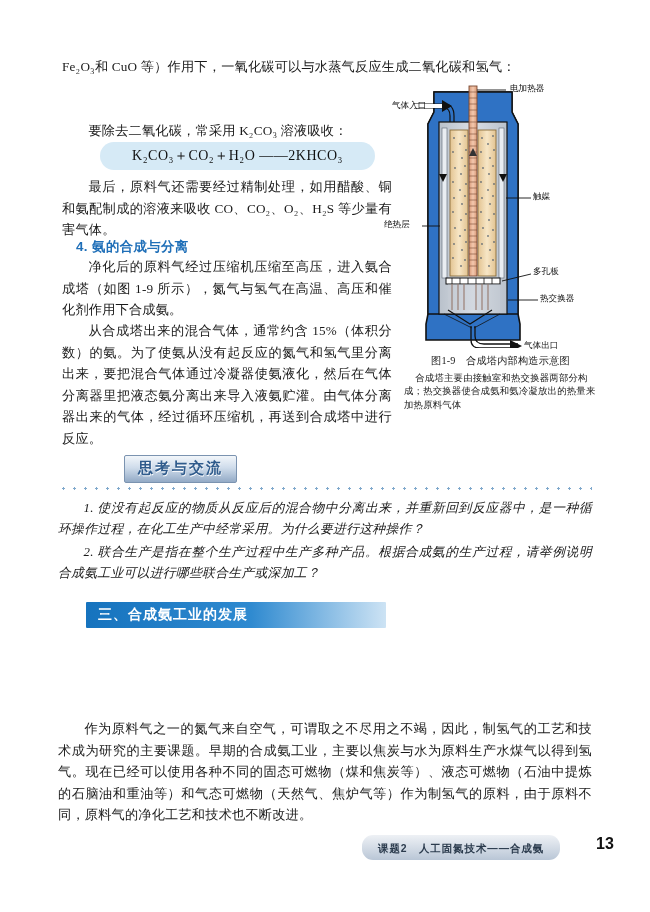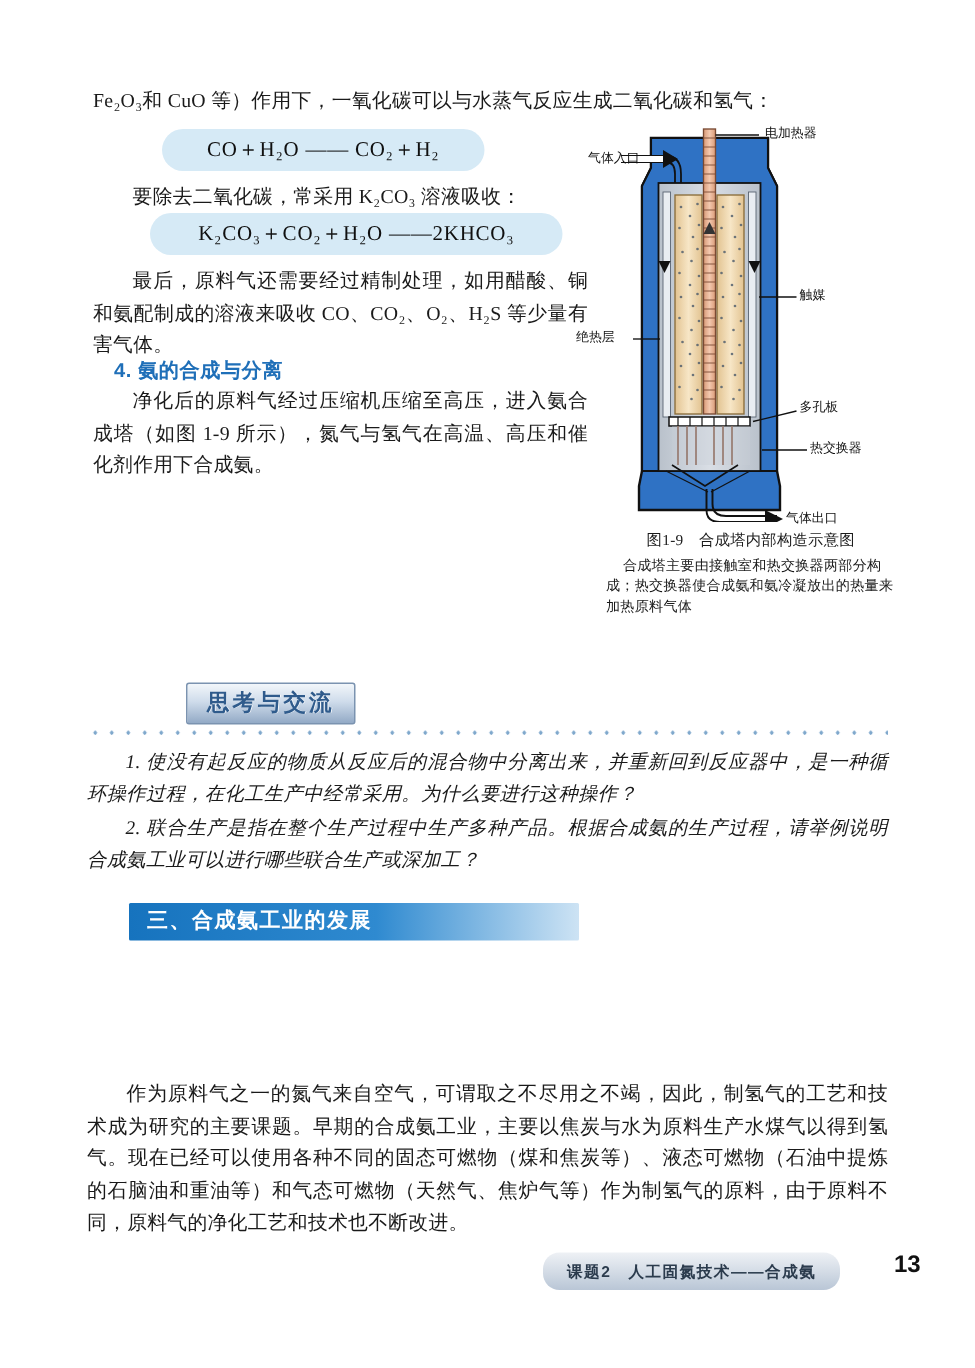--- a/index.html
+++ b/index.html
@@ -161,23 +161,20 @@
 </style>
 </head>
 <body>
 
 <div class="page">
 
   <div id="intro-line" style="position:absolute;left:62px;top:56px;">
     <span>Fe₂O₃和 CuO 等）作用下，一氧化碳可以与水蒸气反应生成二氧化碳和氢气：</span>
   </div>
 
-  <div style="position:absolute;left:108px;top:86px;width:215px;">
-    <div class="eqbox">CO＋H₂O —— CO₂＋H₂</div>
-  </div>
 
   <div style="position:absolute;left:62px;top:120px;width:330px;" class="para">
     <span>要除去二氧化碳，常采用 K₂CO₃ 溶液吸收：</span>
   </div>
 
   <div style="position:absolute;left:100px;top:142px;width:275px;">
     <div class="eqbox">K₂CO₃＋CO₂＋H₂O ——2KHCO₃</div>
   </div>
 
   <div style="position:absolute;left:62px;top:176px;width:330px;" class="para">
@@ -185,20 +182,23 @@
   </div>
 
   <div style="position:absolute;left:76px;top:238px;" class="subhead">
     <span>4. 氨的合成与分离</span>
   </div>
 
   <div style="position:absolute;left:62px;top:256px;width:330px;" class="para">
     <span>净化后的原料气经过压缩机压缩至高压，进入氨合成塔（如图 1-9 所示），氮气与氢气在高温、高压和催化剂作用下合成氨。</span>
   </div>
 
+  <div style="position:absolute;left:62px;top:320px;width:330px;" class="para">
+    <span>从合成塔出来的混合气体，通常约含 15%（体积分数）的氨。为了使氨从没有起反应的氮气和氢气里分离出来，要把混合气体通过冷凝器使氨液化，然后在气体分离器里把液态氨分离出来导入液氨贮灌。由气体分离器出来的气体，经过循环压缩机，再送到合成塔中进行反应。</span>
+  </div>
 
   <div id="figure">
     <div id="fig-canvas">
 
       <svg width="205" height="270" viewBox="0 0 205 270">
         <defs>
           <linearGradient id="innerg" x1="0" y1="0" x2="1" y2="0">
             <stop offset="0%" stop-color="#b9c1cb"></stop>
             <stop offset="50%" stop-color="#d9dee5"></stop>
             <stop offset="100%" stop-color="#b9c1cb"></stop>

